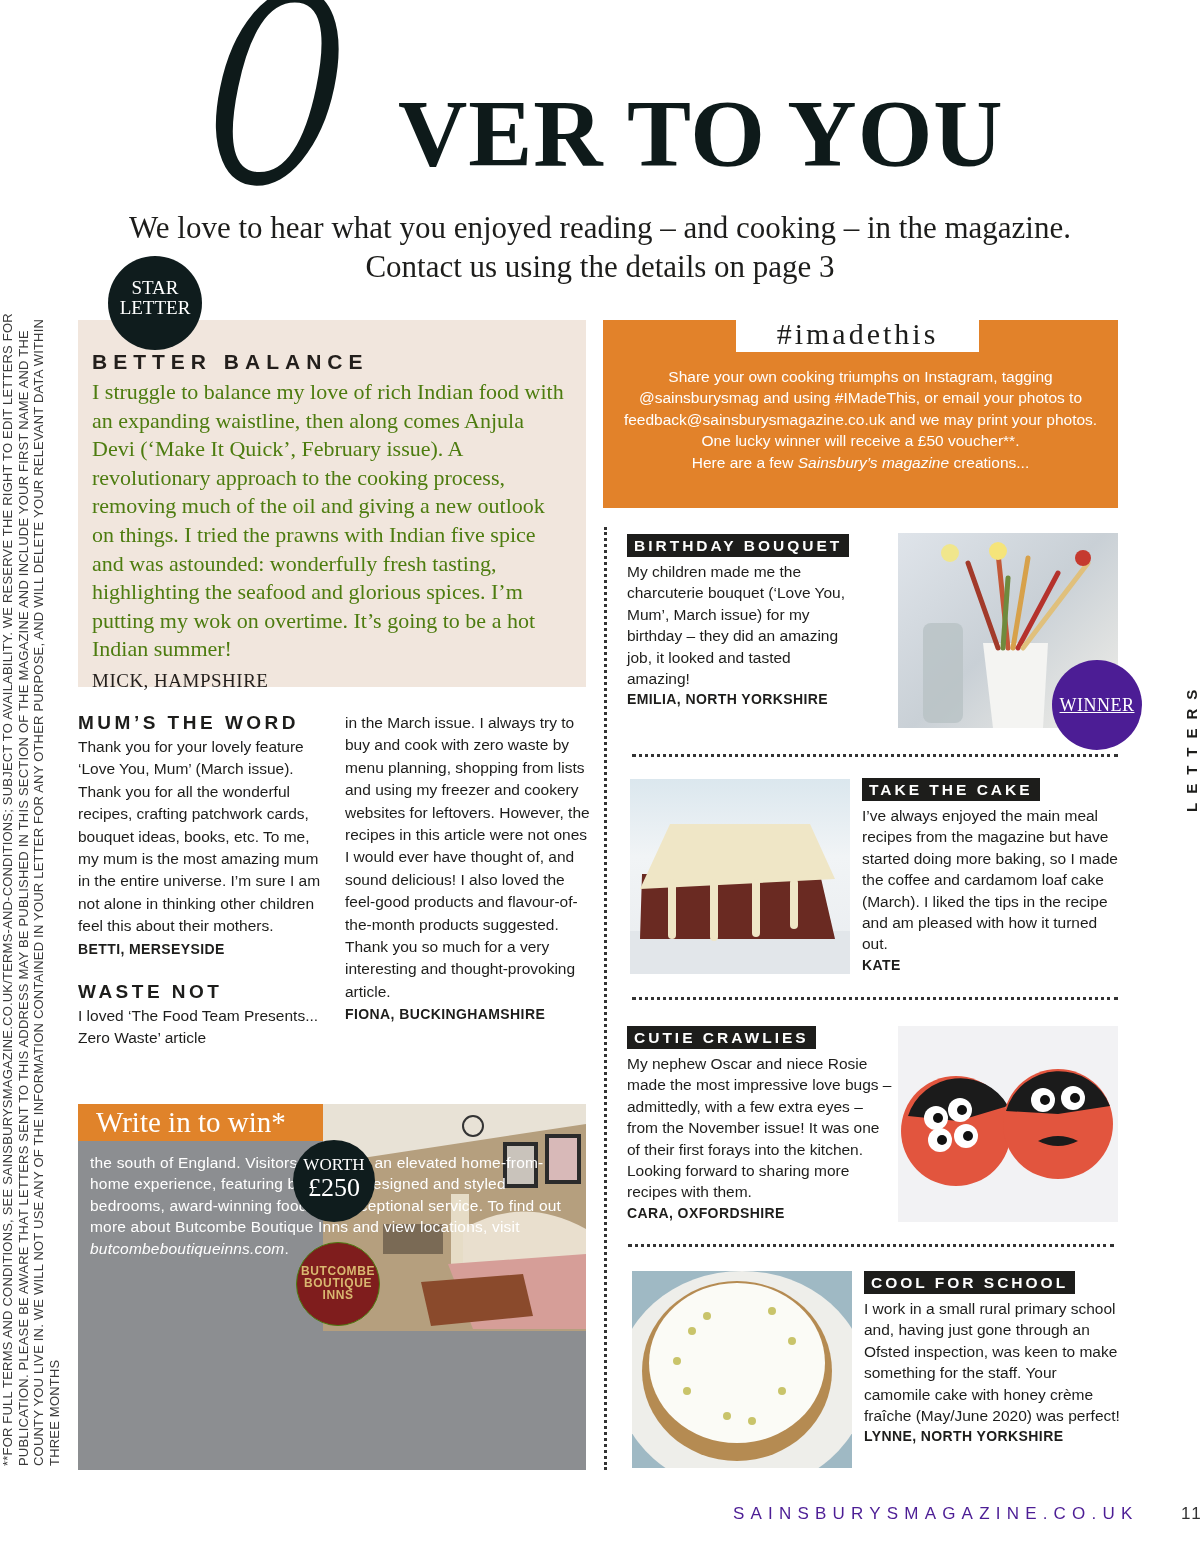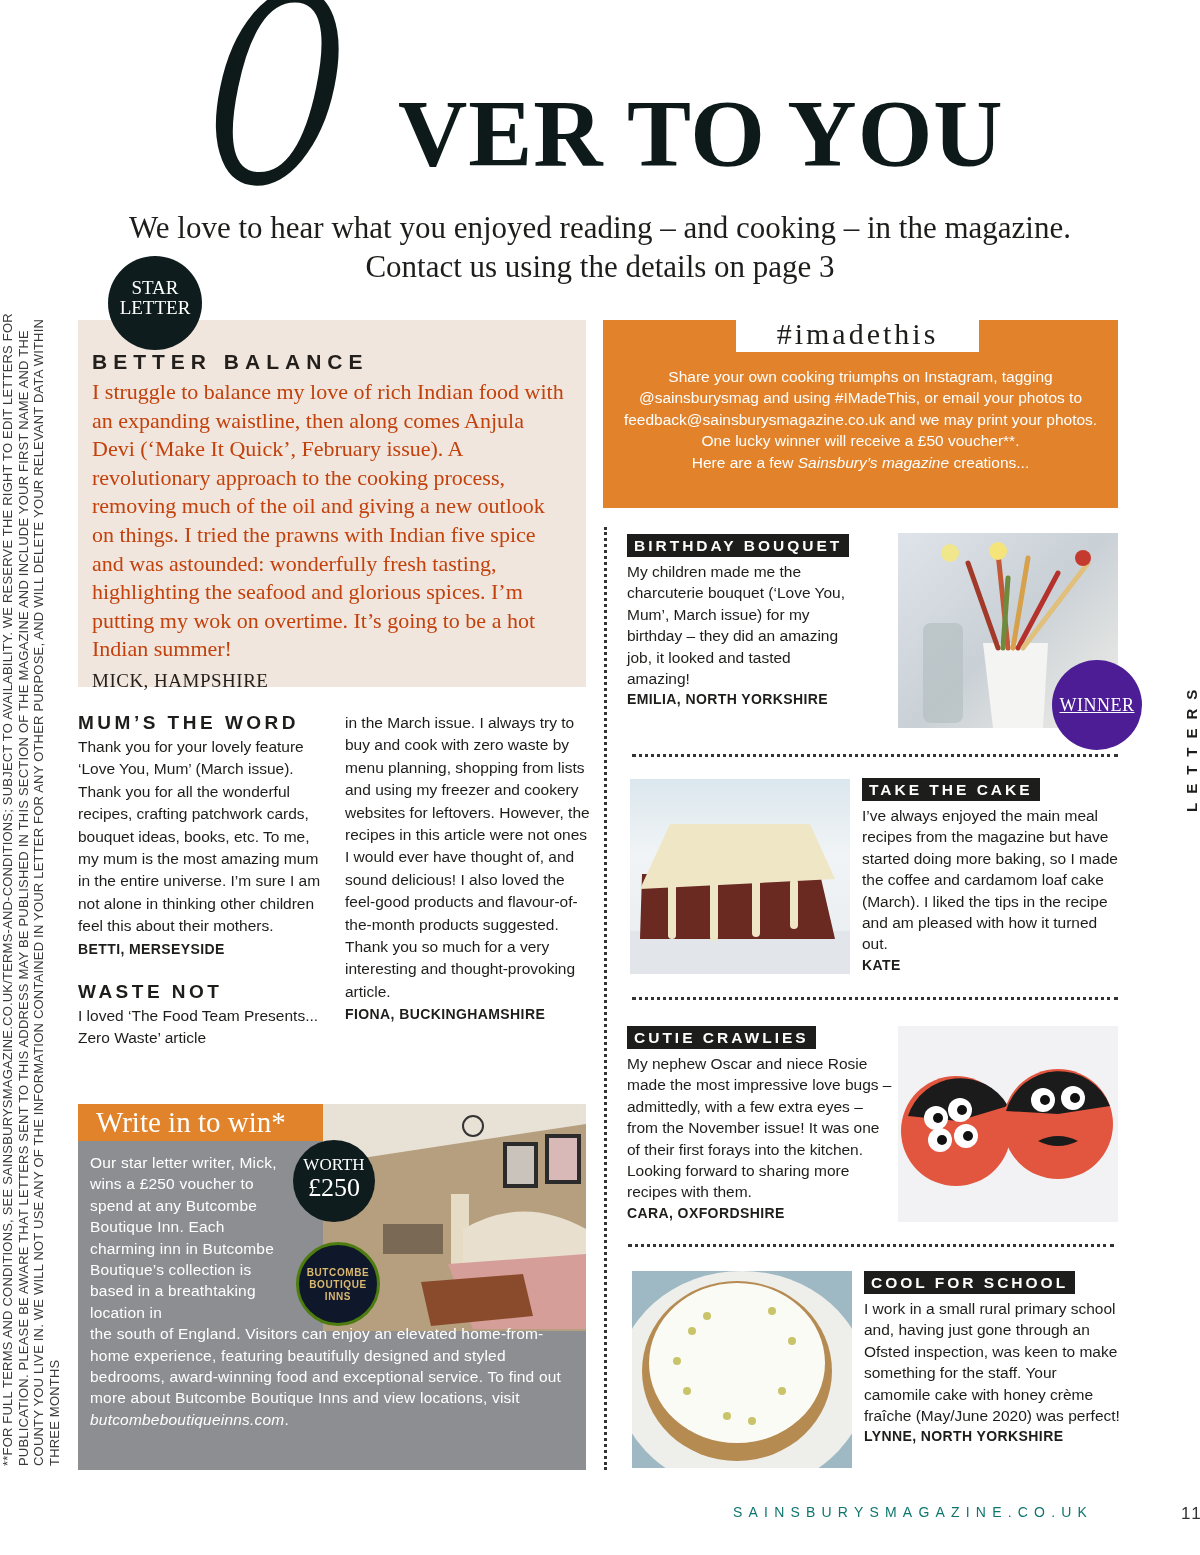--- a/index.html
+++ b/index.html
@@ -49,21 +49,21 @@
     text-align: center; padding-top: 22px; z-index: 2;
   }
   .star-box {
     position: absolute; left: 78px; top: 320px; width: 508px; height: 367px;
     background: #f1e6dd; padding: 30px 14px 0;
   }
   .star-heading {
     font-size: 21px; font-weight: bold; letter-spacing: 6px; color: #231f1c; margin-bottom: 4px;
   }
   .star-body {
-    font-family: "Liberation Serif", serif; font-size: 22px; line-height: 28.6px; color: #c2410c;
+    font-family: "Liberation Serif", serif; font-size: 22px; line-height: 28.6px; color: #4d7c0f;
   }
   .star-sig {
     font-family: "Liberation Serif", serif; font-size: 19px; color: #231f1c; margin-top: 6px; letter-spacing: 0.5px;
   }
 
   
   .letter-col { position: absolute; font-size: 15.5px; line-height: 22.4px; color: #1d1d1b; }
   .letter-heading { font-size: 19px; font-weight: bold; letter-spacing: 3.5px; line-height: 24px; margin-bottom: 1px; }
   .letter-sig { font-weight: bold; font-size: 14px; letter-spacing: 0.4px; }
 
@@ -87,22 +87,22 @@
   }
   .worth-badge {
     position: absolute; left: 293px; top: 1140px; width: 82px; height: 82px; border-radius: 50%;
     background: #0f1c1d; color: #fff; text-align: center; font-family: "Liberation Serif", serif;
     padding-top: 16px; z-index: 3;
   }
   .worth-badge .w1 { font-size: 17px; line-height: 18px; }
   .worth-badge .w2 { font-size: 26px; line-height: 28px; }
   .inn-badge {
     position: absolute; left: 296px; top: 1242px; width: 84px; height: 84px; border-radius: 50%;
-    background: #0f172a; border: 3px solid #4d7c0f; color: #d9b870; text-align: center; z-index: 3;
-    font-size: 10px; font-weight: bold; line-height: 12px; padding-top: 22px; letter-spacing: 0.6px;
+    background: #7f1d1d; border: 1px solid #4d7c0f; color: #d9b870; text-align: center; z-index: 3;
+    font-size: 12px; font-weight: bold; line-height: 12px; padding-top: 22px; letter-spacing: 0.6px;
   }
 
   
   .vdivider {
     position: absolute; left: 604px; top: 527px; width: 0; height: 943px;
     border-left: 3px dotted #333;
   }
   .hdivider { position: absolute; height: 0; border-top: 3px dotted #333; }
 
   
@@ -126,21 +126,21 @@
   }
   .rletter { position: absolute; font-size: 15.5px; line-height: 21.4px; color: #1d1d1b; }
   .photo { position: absolute; overflow: hidden; }
   .winner-badge {
     position: absolute; left: 1052px; top: 660px; width: 90px; height: 90px; border-radius: 50%;
     background: #4c1d95; color: #fff; font-family: "Liberation Serif", serif; font-size: 18px;
     text-align: center; line-height: 90px; letter-spacing: 0.5px; z-index: 3; text-decoration: underline;
   }
 
   .footer-site {
-    position: absolute; left: 733px; top: 1504px; font-size: 14px; letter-spacing: 6.2px; color: #0f766e;
+    position: absolute; left: 733px; top: 1504px; font-size: 17px; letter-spacing: 6.2px; color: #4c1d95;
   }
   .footer-page { position: absolute; left: 1181px; top: 1504px; font-size: 17px; color: #333; letter-spacing: 2px; }
 </style>
 </head>
 <body>
 
 <div class="legal">**FOR FULL TERMS AND CONDITIONS, SEE SAINSBURYSMAGAZINE.CO.UK/TERMS-AND-CONDITIONS; SUBJECT TO AVAILABILITY. WE RESERVE THE RIGHT TO EDIT LETTERS FOR PUBLICATION. PLEASE BE AWARE THAT LETTERS SENT TO THIS ADDRESS MAY BE PUBLISHED IN THIS SECTION OF THE MAGAZINE AND INCLUDE YOUR FIRST NAME AND THE COUNTY YOU LIVE IN. WE WILL NOT USE ANY OF THE INFORMATION CONTAINED IN YOUR LETTER FOR ANY OTHER PURPOSE, AND WILL DELETE YOUR RELEVANT DATA WITHIN THREE MONTHS</div>
 <div class="section-label">LETTERS</div>
 
 <div class="big-o">O</div>
@@ -185,21 +185,20 @@
         <rect x="226" y="34" width="28" height="42" fill="#d8b9b8"></rect>
       <rect x="128" y="90" width="18" height="75" fill="#e6dcc6"></rect>
       <path d="M140 125 Q200 90 263 125 L263 170 L140 170 Z" fill="#e9dfce"></path>
       <path d="M125 160 L263 150 L263 225 L150 225 Z" fill="#d69e98"></path>
       <path d="M98 178 L200 170 L210 212 L108 222 Z" fill="#8a4a2c"></path>
       <circle cx="150" cy="22" r="10" fill="none" stroke="#333" stroke-width="2"></circle>
       <rect x="60" y="120" width="60" height="30" fill="#7a6a55"></rect>
     </svg>
   </div>
   <div class="win-text">
-    <p style="width:200px">Our star letter writer, Mick, wins a £250 voucher to spend at any Butcombe Boutique Inn. Each charming inn in Butcombe Boutique’s collection is based in a breathtaking location in</p>
     <p><span>the south of England. Visitors can enjoy an elevated home-from-home experience, featuring beautifully designed and styled bedrooms, award-winning food and exceptional service. To find out more about Butcombe Boutique Inns and view locations, visit </span><em>butcombeboutiqueinns.com</em><span>.</span></p>
   </div>
 </div>
 <div class="worth-badge">
   <div class="w1">WORTH</div>
   <div class="w2">£250</div>
 </div>
 <div class="inn-badge">
   <div>BUTCOMBE</div>
   <div>BOUTIQUE</div>

